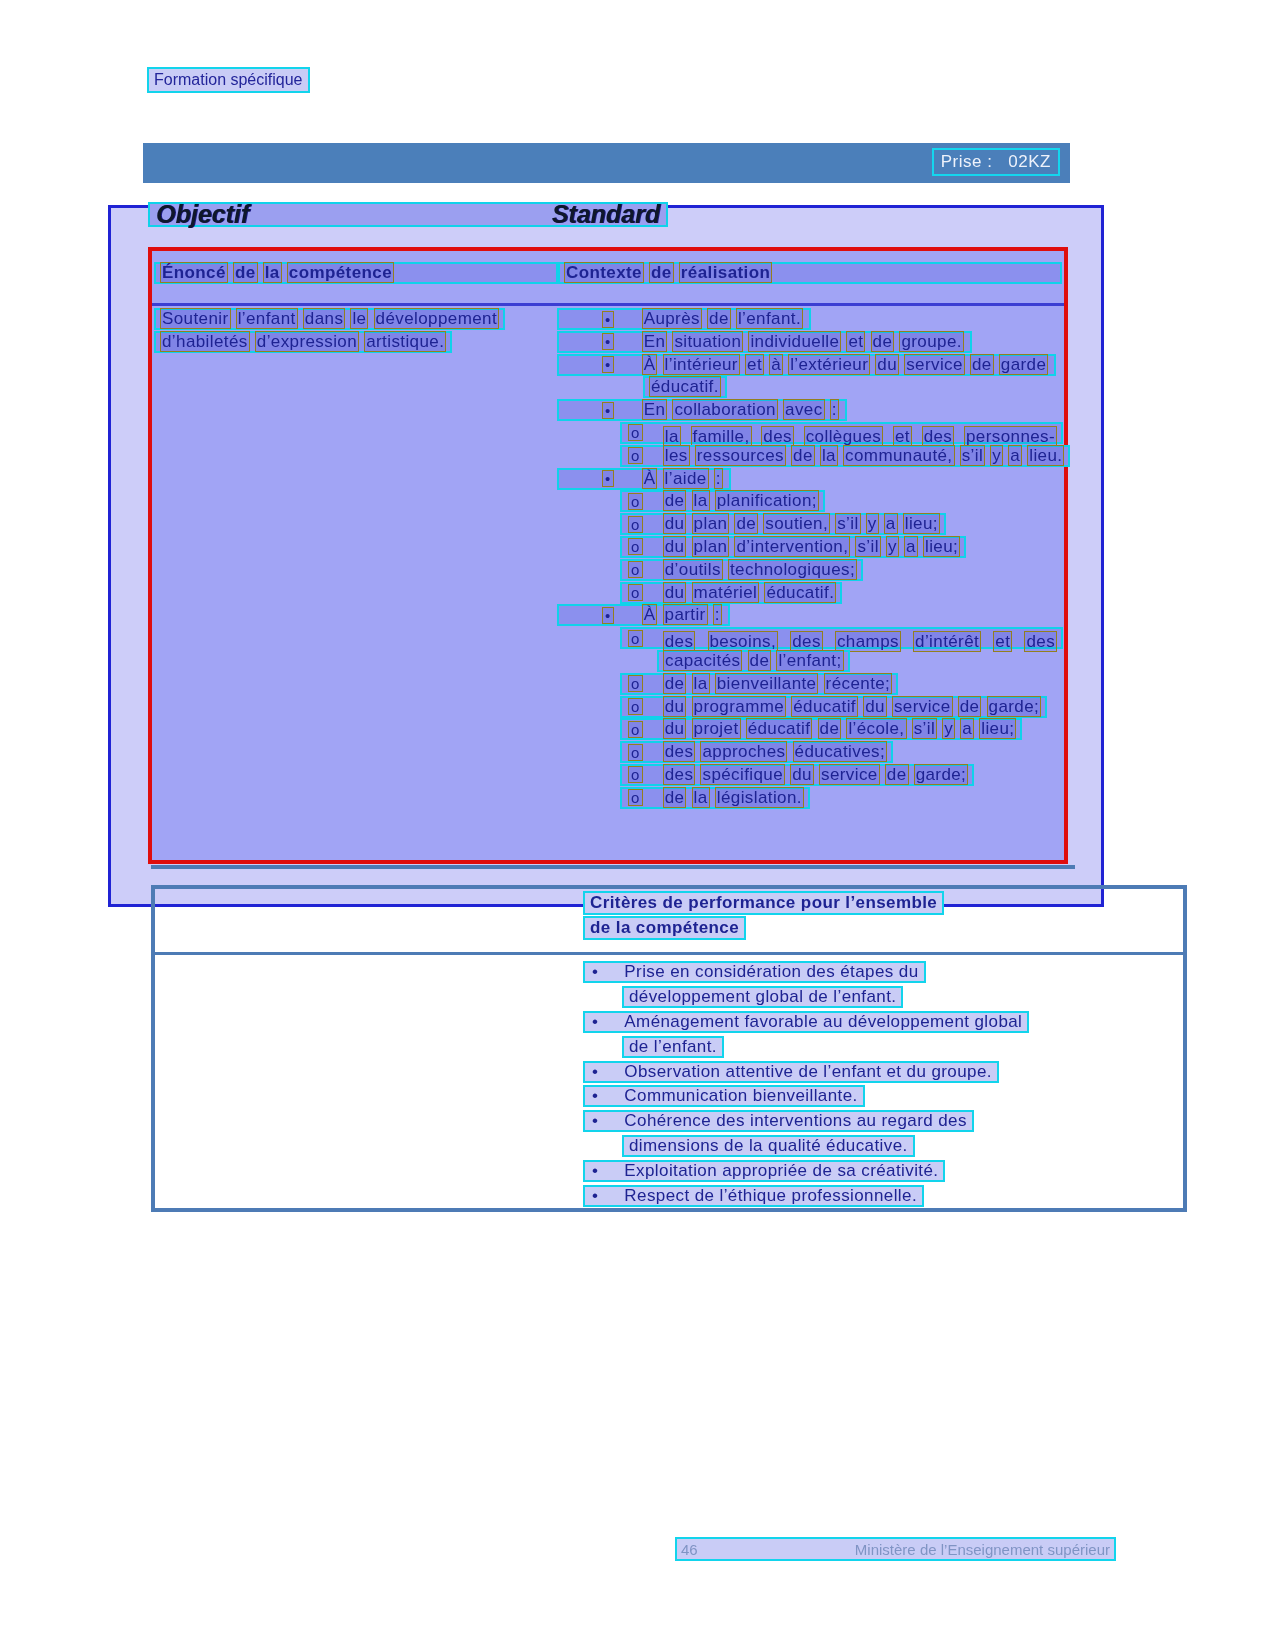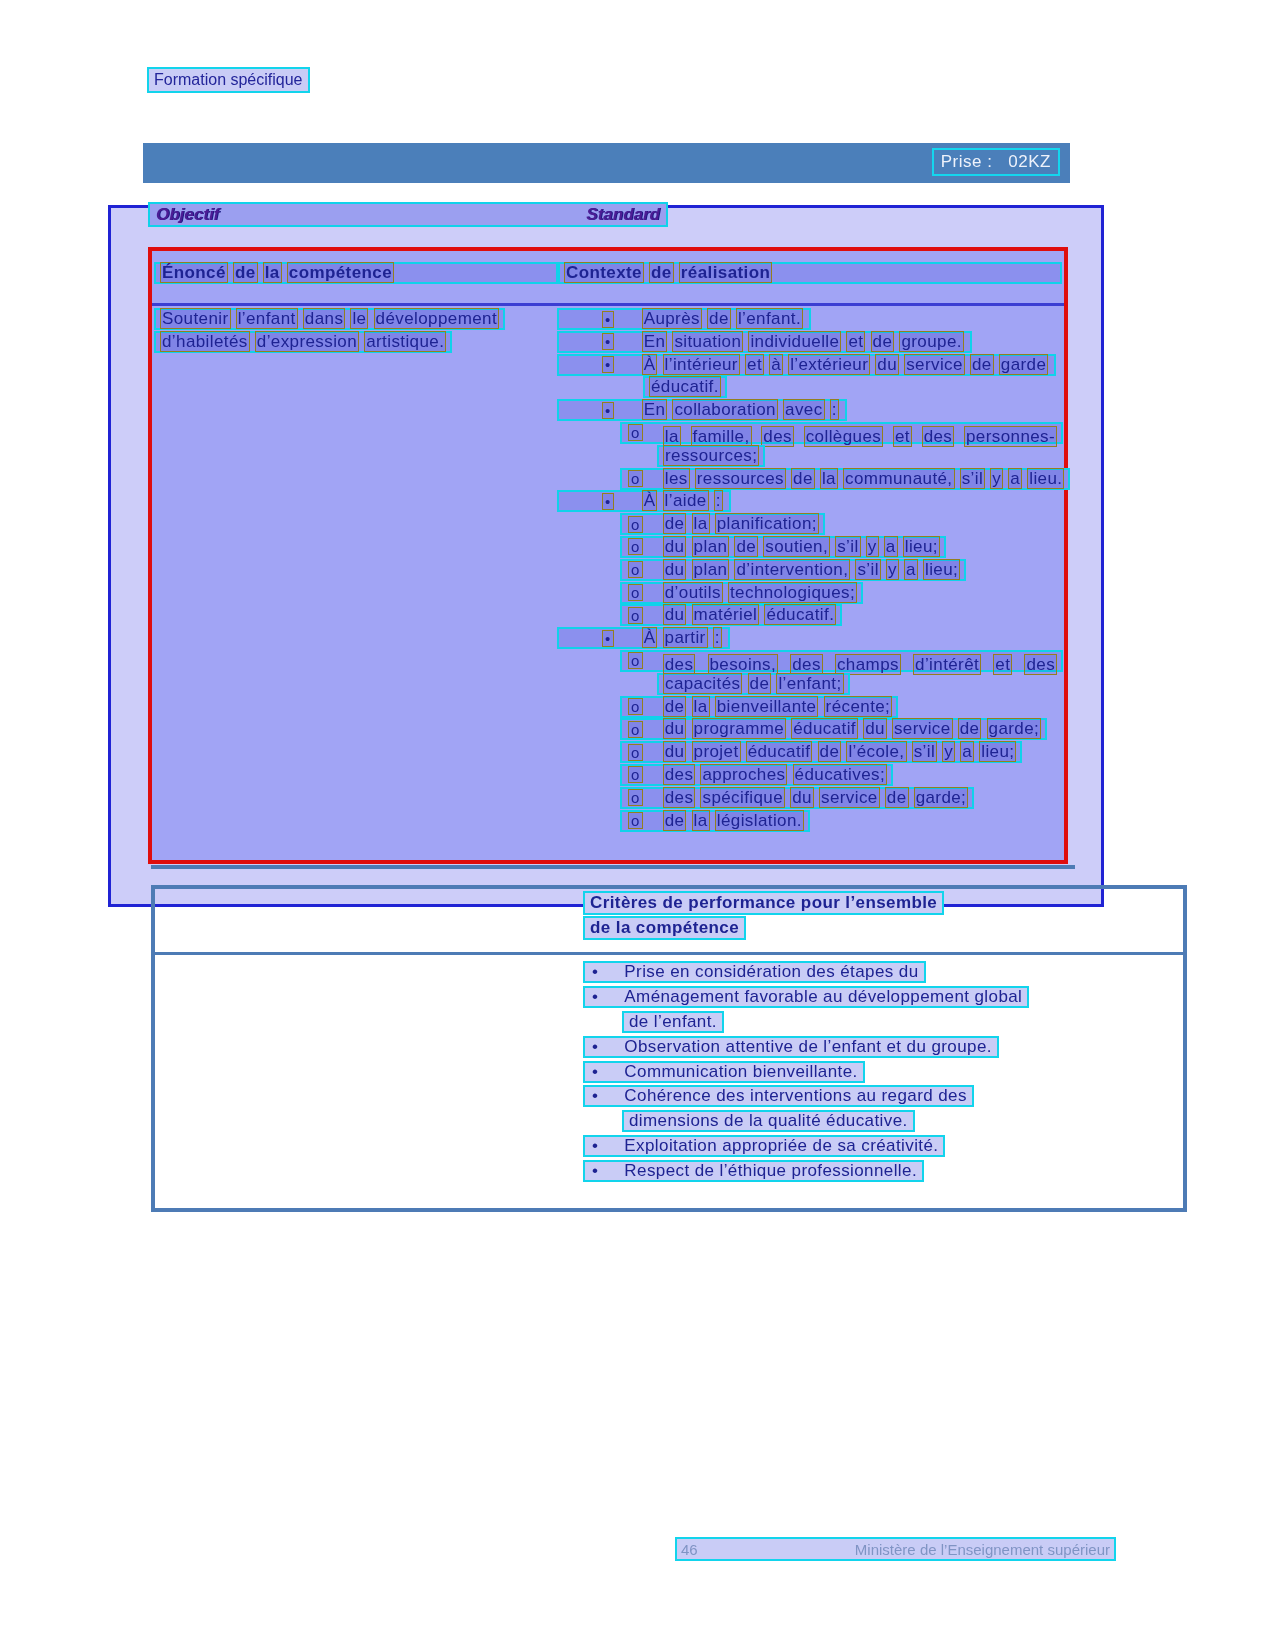--- a/index.html
+++ b/index.html
@@ -15,21 +15,21 @@
   .topbar{position:absolute;left:143px;top:143px;width:927px;height:40px;background:#4b7fba;}
   .codebox{position:absolute;right:10px;top:5px;height:28px;padding:0 7px;border:2px solid #14d6ee;
            display:flex;align-items:center;gap:16px;color:#eef2fb;font-size:17px;letter-spacing:.5px;box-sizing:border-box;}
   
   .outerbox{position:absolute;left:108px;top:205px;width:996px;height:702px;background:#cdcdf9;
             border:3px solid #2023d4;box-sizing:border-box;z-index:1;}
   
   .objbar{position:absolute;left:148px;top:202px;width:520px;height:25px;z-index:5;display:flex;
           justify-content:space-between;align-items:center;padding:0 6px;background:#9b9ff0;
           border:2px solid #10d2ea;box-sizing:border-box;}
-  .objbar span{font-size:17px;font-weight:bold;font-style:italic;color:#4c1d95;text-shadow:1px 0 0 #1a1a80;}
+  .objbar span{font-size:25px;font-weight:bold;font-style:italic;color:#0f172a;text-shadow:1px 0 0 #1a1a80;}
   
   .t1{position:absolute;left:148px;top:247px;width:920px;height:617px;background:#a1a4f5;
       border:4px solid #df0d0d;box-sizing:border-box;z-index:2;font-size:17px;letter-spacing:.4px;}
   .t1 .hl{height:22px;}
   .h1l{position:absolute;left:2px;top:11px;width:404px;height:29px;padding-left:4px;font-weight:bold;}
   .h1r{position:absolute;left:406px;top:11px;width:504px;height:29px;padding-left:4px;font-weight:bold;}
   .divider1{position:absolute;left:0;right:0;top:52px;height:3px;background:#3b3ed2;}
   .comp{position:absolute;left:2px;top:57px;}
   .comp .row{height:22.8px;}
   .comp .hl{padding:0 4px;}
@@ -146,26 +146,20 @@
             <span class="marker">•</span>
             <span class="txt"><span class="w">En</span> <span class="w">collaboration</span> <span class="w">avec</span> <span class="w">:</span></span>
           </span>
         </div>
         <div class="row b2 just">
           <span class="hl">
             <span class="marker">o</span>
             <span class="txt"><span class="w">la</span> <span class="w">famille,</span> <span class="w">des</span> <span class="w">collègues</span> <span class="w">et</span> <span class="w">des</span> <span class="w">personnes-</span></span>
           </span>
         </div>
-        <div class="row c2">
-          <span class="hl">
-
-            <span class="txt"><span class="w">ressources;</span></span>
-          </span>
-        </div>
         <div class="row b2">
           <span class="hl">
             <span class="marker">o</span>
             <span class="txt"><span class="w">les</span> <span class="w">ressources</span> <span class="w">de</span> <span class="w">la</span> <span class="w">communauté,</span> <span class="w">s’il</span> <span class="w">y</span> <span class="w">a</span> <span class="w">lieu.</span></span>
           </span>
         </div>
         <div class="row b1">
           <span class="hl">
             <span class="marker">•</span>
             <span class="txt"><span class="w">À</span> <span class="w">l’aide</span> <span class="w">:</span></span>
@@ -272,20 +266,26 @@
         </div>
     </div>
     <div class="crit">
 
     <div class="row b">
           <span class="hl2">
             <span class="marker">•</span>
             <span class="txt">Prise en considération des étapes du</span>
           </span>
         </div>
+        <div class="row c">
+          <span class="hl2">
+
+            <span class="txt">développement global de l’enfant.</span>
+          </span>
+        </div>
         <div class="row b">
           <span class="hl2">
             <span class="marker">•</span>
             <span class="txt">Aménagement favorable au développement global</span>
           </span>
         </div>
         <div class="row c">
           <span class="hl2">
 
             <span class="txt">de l’enfant.</span>

